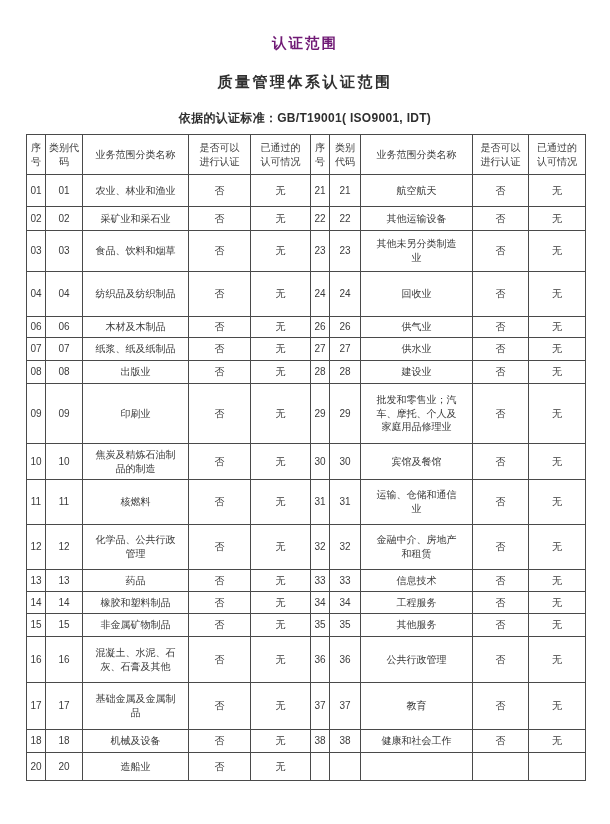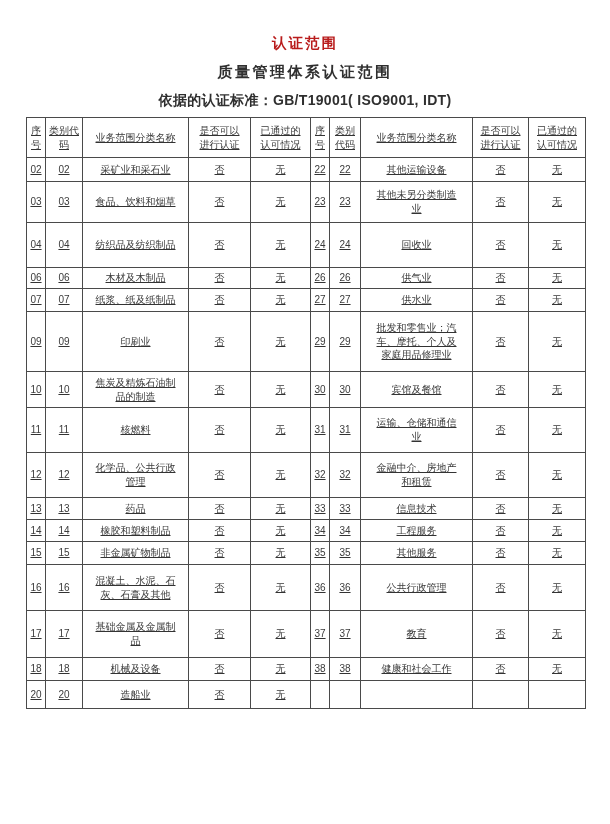--- a/index.html
+++ b/index.html
@@ -15,44 +15,43 @@
     color: #333333;
     font-family: "Liberation Sans", "DejaVu Sans", sans-serif;
     overflow: hidden;
   }
   .doc-title {
     padding-top: 34px;
     text-align: center;
     font-size: 14.5px;
     font-weight: 600;
     letter-spacing: 2px;
-    color: #b91c1c;
+    color: #701a75;
   }
   .doc-subtitle {
-    margin-top: 10px;
+    margin-top: 20px;
     text-align: center;
     font-size: 15px;
     font-weight: 600;
     letter-spacing: 2.5px;
     color: #2f2f2f;
   }
   .doc-standard {
-    margin-top: 10px;
+    margin-top: 18px;
     text-align: center;
-    font-size: 14px;
+    font-size: 12px;
     font-weight: 600;
     letter-spacing: 0.3px;
     color: #2f2f2f;
   }
   table.scope-table {
     margin: 7px 0 0 26px;
     border-collapse: collapse;
     table-layout: fixed;
     width: 559px;
-    text-decoration: underline;
   }
   table.scope-table td, table.scope-table th {
     border: 1px solid #4a4a4a;
     font-size: 10px;
     font-weight: 400;
     text-align: center;
     vertical-align: middle;
     line-height: 1.38;
     padding: 1px 2px;
     color: #3a3a3a;
@@ -96,20 +95,32 @@
           <th class="pad-yesno">是否可以进行认证</th>
           <th class="pad-yesno">已通过的认可情况</th>
           <th>序号</th>
           <th>类别代码</th>
           <th class="pad-name-r">业务范围分类名称</th>
           <th class="pad-yesno">是否可以进行认证</th>
           <th class="pad-yesno">已通过的认可情况</th>
         </tr>
     </thead>
     <tbody>
+        <tr style="height: 32px;">
+          <td>01</td>
+          <td>01</td>
+          <td class="pad-name-l">农业、林业和渔业</td>
+          <td class="pad-yesno">否</td>
+          <td class="pad-yesno">无</td>
+          <td>21</td>
+          <td>21</td>
+          <td class="pad-name-r">航空航天</td>
+          <td class="pad-yesno">否</td>
+          <td class="pad-yesno">无</td>
+        </tr>
         <tr style="height: 24px;">
           <td>02</td>
           <td>02</td>
           <td class="pad-name-l">采矿业和采石业</td>
           <td class="pad-yesno">否</td>
           <td class="pad-yesno">无</td>
           <td>22</td>
           <td>22</td>
           <td class="pad-name-r">其他运输设备</td>
           <td class="pad-yesno">否</td>
@@ -153,20 +164,32 @@
         </tr>
         <tr style="height: 23px;">
           <td>07</td>
           <td>07</td>
           <td class="pad-name-l">纸浆、纸及纸制品</td>
           <td class="pad-yesno">否</td>
           <td class="pad-yesno">无</td>
           <td>27</td>
           <td>27</td>
           <td class="pad-name-r">供水业</td>
+          <td class="pad-yesno">否</td>
+          <td class="pad-yesno">无</td>
+        </tr>
+        <tr style="height: 23px;">
+          <td>08</td>
+          <td>08</td>
+          <td class="pad-name-l">出版业</td>
+          <td class="pad-yesno">否</td>
+          <td class="pad-yesno">无</td>
+          <td>28</td>
+          <td>28</td>
+          <td class="pad-name-r">建设业</td>
           <td class="pad-yesno">否</td>
           <td class="pad-yesno">无</td>
         </tr>
         <tr style="height: 60px;">
           <td>09</td>
           <td>09</td>
           <td class="pad-name-l">印刷业</td>
           <td class="pad-yesno">否</td>
           <td class="pad-yesno">无</td>
           <td>29</td>

